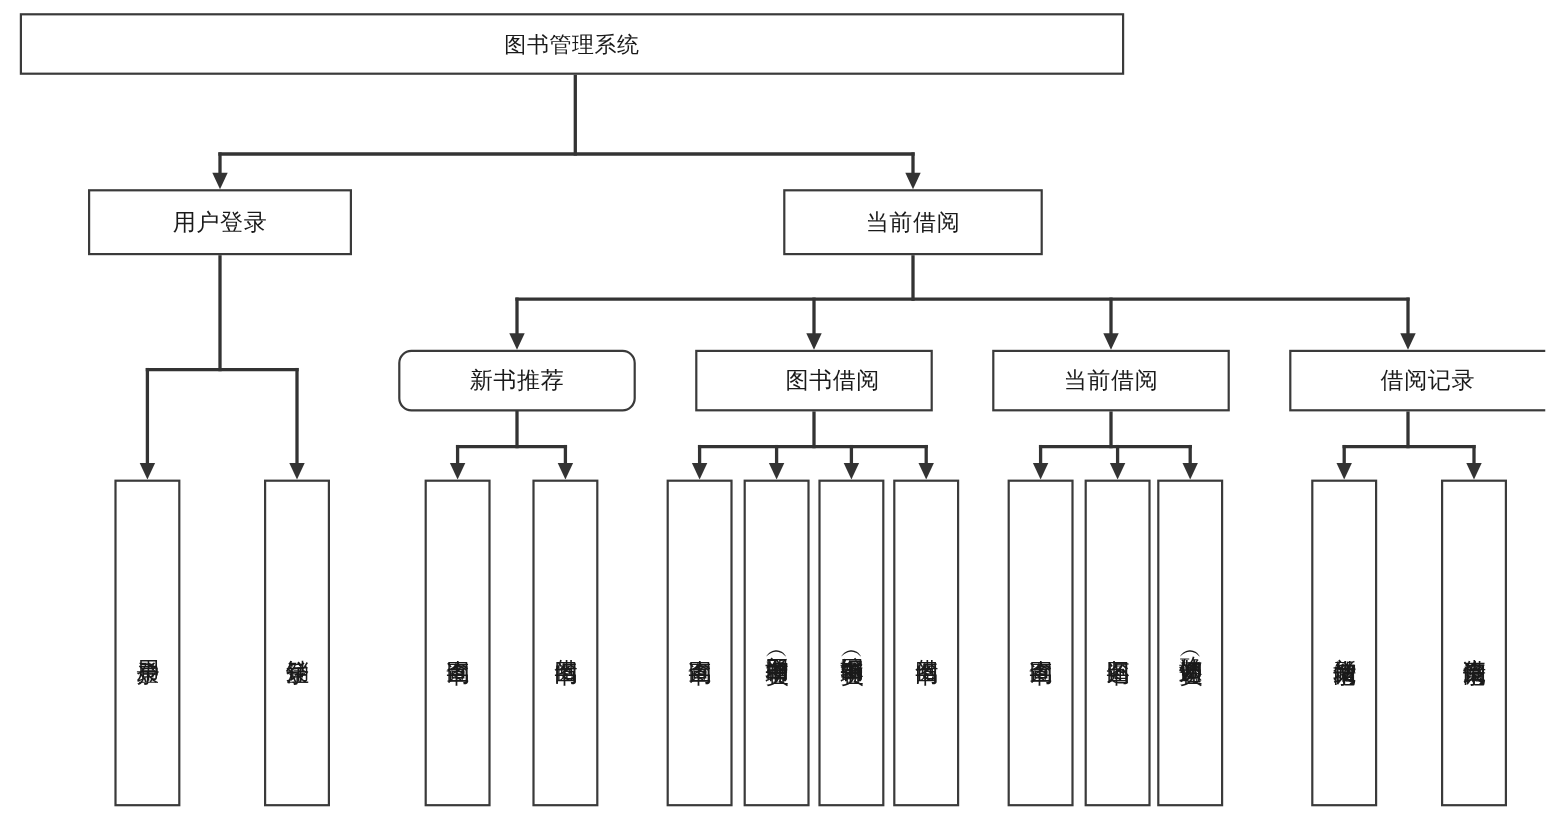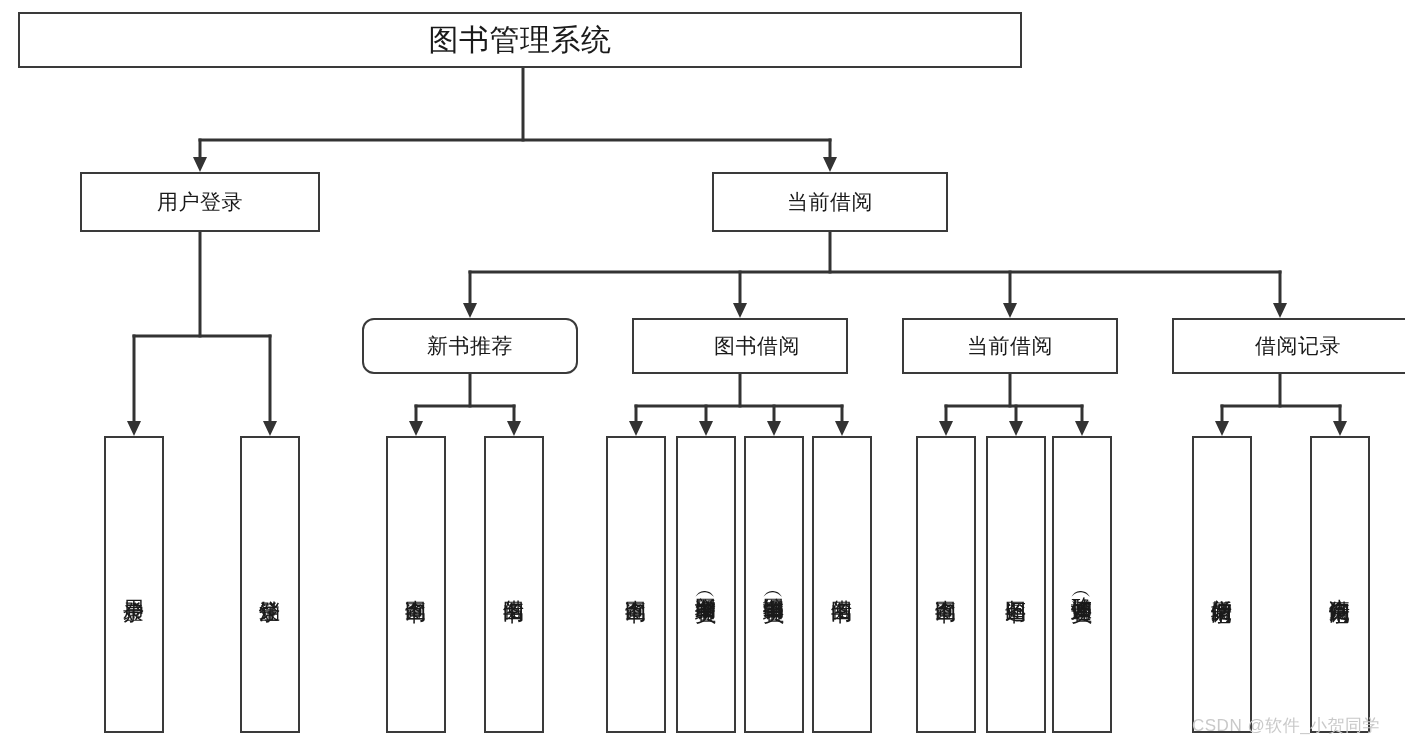--- a/index.html
+++ b/index.html
@@ -42,21 +42,21 @@
   }
   .node-box.vertical .node-label {
     writing-mode: vertical-rl;
     text-orientation: upright;
     white-space: nowrap;
     font-size: 21px;
     line-height: 1;
     letter-spacing: 1px;
   }
   .node-box.root .node-label {
-    font-size: 30px;
+    font-size: 20px;
   }
   .watermark {
     position: absolute;
     color: #c9c9c9;
     font-size: 17px;
     white-space: nowrap;
     pointer-events: none;
     letter-spacing: 0.5px;
   }
 </style>
@@ -180,15 +180,14 @@
         <span class="node-label">确认归还（管理员）</span>
       </div>
       <div class="node-box vertical" style="left: 1192px; top: 436px; width: 60px; height: 297px;">
         <span class="node-label">新增借阅记录</span>
       </div>
       <div class="node-box vertical" style="left: 1310px; top: 436px; width: 60px; height: 297px;">
         <span class="node-label">查询借阅记录</span>
       </div>
     </div>
 
-  <div class="watermark" style="left: 1192px; top: 714px;">CSDN @软件_小贺同学</div>
 
 </div>
 
 </body></html>

